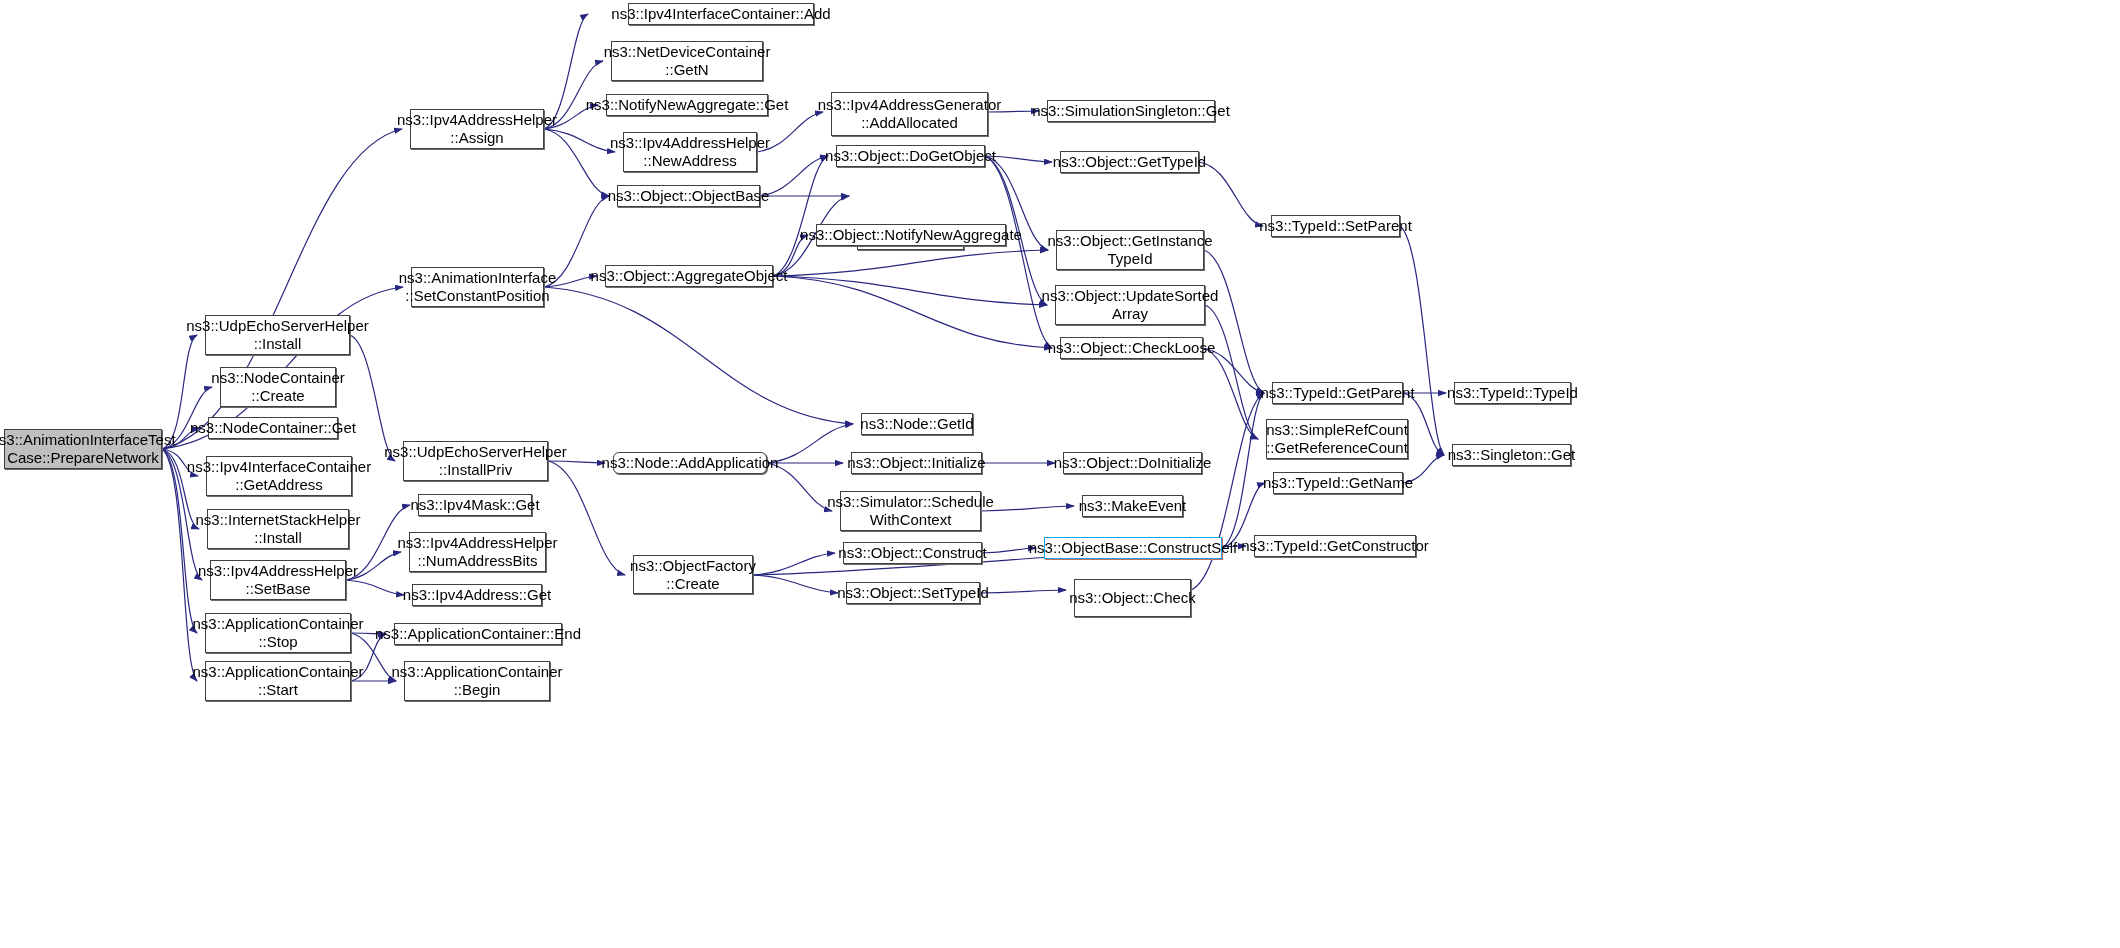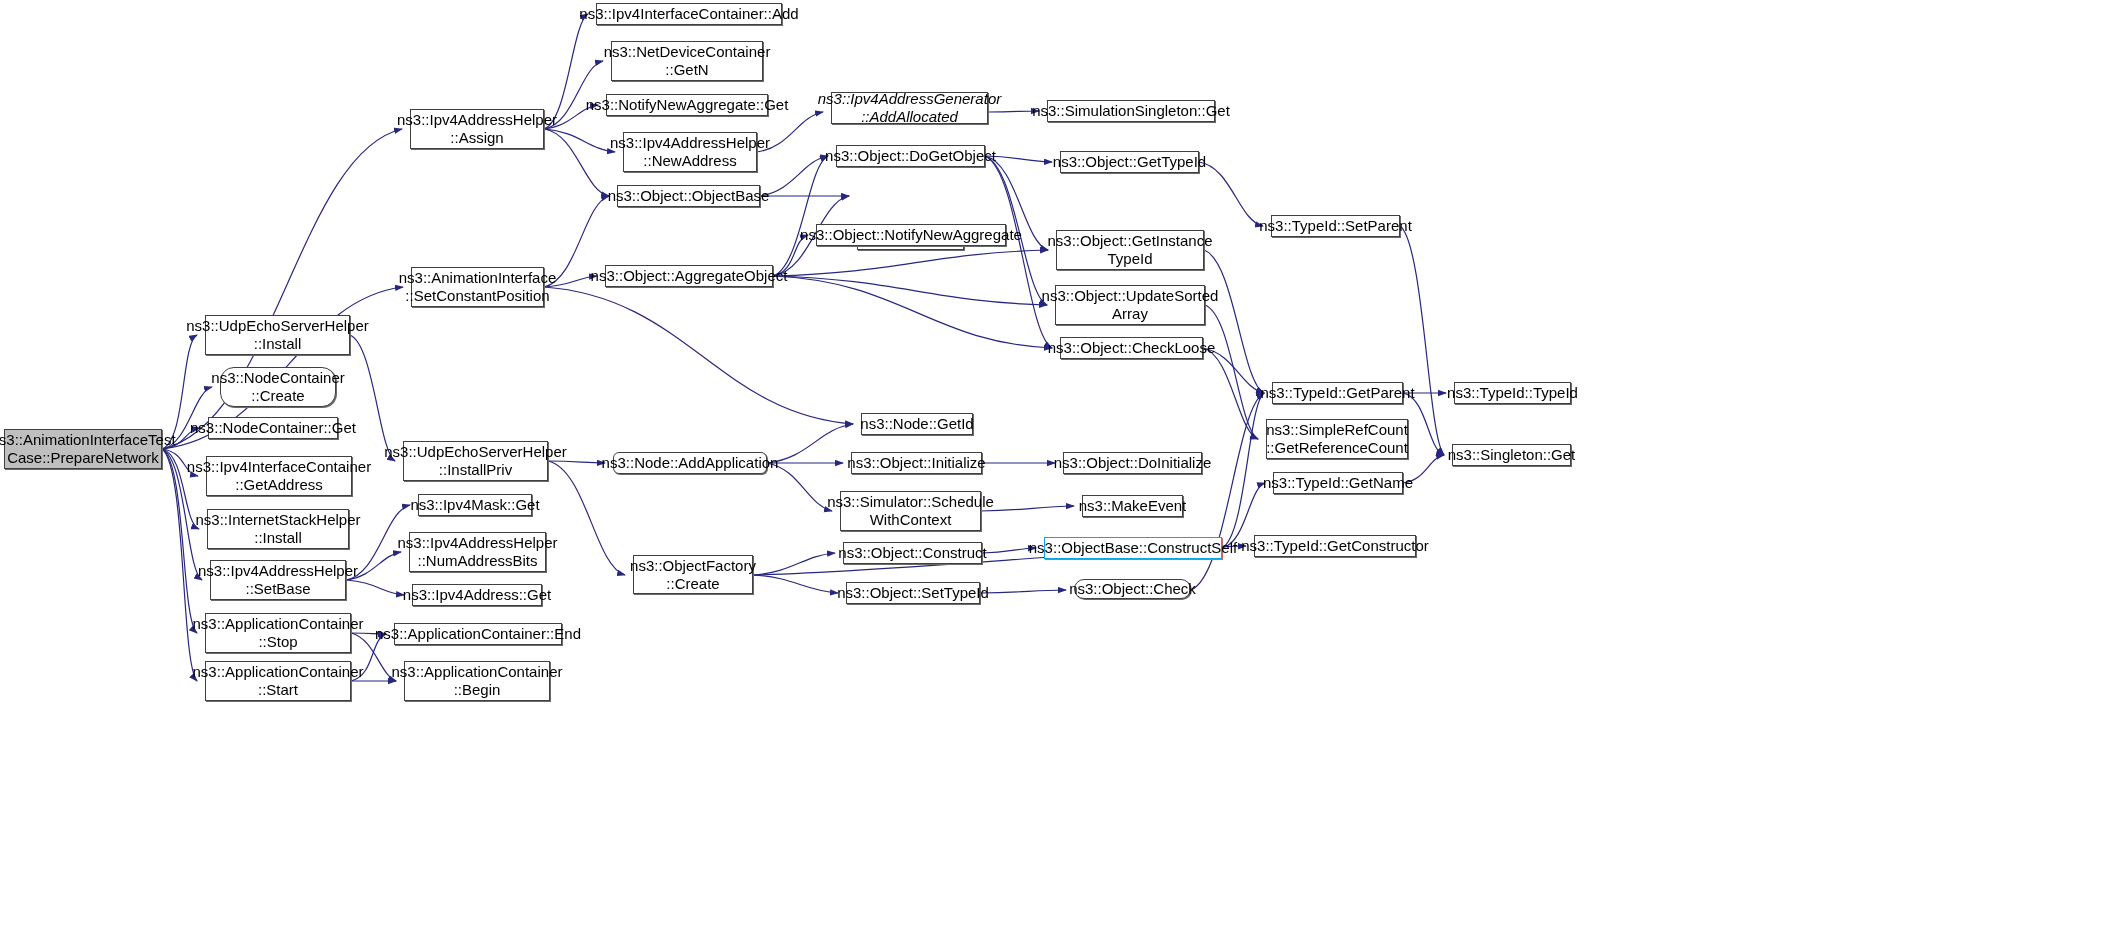--- a/index.html
+++ b/index.html
@@ -120,46 +120,46 @@
         <path d="M1403,483 C1427,479.5 1428,458.5 1444,455" fill="none" stroke="#27277f" stroke-width="1.2" marker-end="url(#arrow)"></path>
         <path d="M1204,250 C1234.6,260.725 1241.4,382.275 1264,393" fill="none" stroke="#27277f" stroke-width="1.2" marker-end="url(#arrow)"></path>
         <path d="M1205,305 C1232.45,315.05 1238.55,428.95 1258,439" fill="none" stroke="#27277f" stroke-width="1.2" marker-end="url(#arrow)"></path>
       </g>
   </svg>
   <div id="node-layer">
       <div class="node root" style="left: 4px; top: 429px; width: 158px; height: 40px;">ns3::AnimationInterfaceTest
 Case::PrepareNetwork</div>
       <div class="node" style="left: 410px; top: 109px; width: 134px; height: 40px;">ns3::Ipv4AddressHelper
 ::Assign</div>
-      <div class="node" style="left: 596px; top: 3px; width: 186px; height: 22px;">ns3::Ipv4InterfaceContainer::Add</div>
+      <div class="node" style="left: 628px; top: 3px; width: 186px; height: 22px;">ns3::Ipv4InterfaceContainer::Add</div>
       <div class="node" style="left: 611px; top: 41px; width: 152px; height: 40px;">ns3::NetDeviceContainer
 ::GetN</div>
       <div class="node" style="left: 606px; top: 94px; width: 162px; height: 22px;">ns3::NotifyNewAggregate::Get</div>
       <div class="node" style="left: 623px; top: 132px; width: 134px; height: 40px;">ns3::Ipv4AddressHelper
 ::NewAddress</div>
-      <div class="node" style="left: 831px; top: 92px; width: 157px; height: 32px; font-style: italic;">ns3::Ipv4AddressGenerator
+      <div class="node" style="left: 831px; top: 92px; width: 157px; height: 44px;">ns3::Ipv4AddressGenerator
 ::AddAllocated</div>
       <div class="node" style="left: 1047px; top: 100px; width: 168px; height: 22px;">ns3::SimulationSingleton::Get</div>
       <div class="node" style="left: 836px; top: 145px; width: 149px; height: 22px;">ns3::Object::DoGetObject</div>
       <div class="node" style="left: 1060px; top: 151px; width: 139px; height: 22px;">ns3::Object::GetTypeId</div>
       <div class="node" style="left: 617px; top: 185px; width: 143px; height: 22px;">ns3::Object::ObjectBase</div>
       <div class="node" style="left: 857px; top: 185px; width: 107px; height: 22px; margin-top: 43px;">ns3::PeekPointer</div>
       <div class="node" style="left: 816px; top: 224px; width: 190px; height: 22px;">ns3::Object::NotifyNewAggregate</div>
       <div class="node" style="left: 1056px; top: 230px; width: 148px; height: 40px;">ns3::Object::GetInstance
 TypeId</div>
       <div class="node" style="left: 1271px; top: 215px; width: 129px; height: 22px;">ns3::TypeId::SetParent</div>
       <div class="node" style="left: 411px; top: 267px; width: 133px; height: 40px;">ns3::AnimationInterface
 ::SetConstantPosition</div>
       <div class="node" style="left: 605px; top: 265px; width: 168px; height: 22px;">ns3::Object::AggregateObject</div>
       <div class="node" style="left: 1055px; top: 285px; width: 150px; height: 40px;">ns3::Object::UpdateSorted
 Array</div>
       <div class="node" style="left: 1060px; top: 337px; width: 143px; height: 22px;">ns3::Object::CheckLoose</div>
       <div class="node" style="left: 205px; top: 315px; width: 145px; height: 40px;">ns3::UdpEchoServerHelper
 ::Install</div>
-      <div class="node" style="left: 220px; top: 367px; width: 116px; height: 40px; border-radius: 14px;">ns3::NodeContainer
+      <div class="node" style="left: 220px; top: 367px; width: 116px; height: 40px;">ns3::NodeContainer
 ::Create</div>
       <div class="node" style="left: 208px; top: 417px; width: 130px; height: 22px;">ns3::NodeContainer::Get</div>
       <div class="node" style="left: 206px; top: 456px; width: 146px; height: 40px;">ns3::Ipv4InterfaceContainer
 ::GetAddress</div>
       <div class="node" style="left: 207px; top: 509px; width: 142px; height: 40px;">ns3::InternetStackHelper
 ::Install</div>
       <div class="node" style="left: 210px; top: 560px; width: 136px; height: 40px;">ns3::Ipv4AddressHelper
 ::SetBase</div>
       <div class="node" style="left: 205px; top: 613px; width: 146px; height: 40px;">ns3::ApplicationContainer
 ::Stop</div>
@@ -179,21 +179,21 @@
       <div class="node" style="left: 851px; top: 452px; width: 131px; height: 22px;">ns3::Object::Initialize</div>
       <div class="node" style="left: 1063px; top: 452px; width: 139px; height: 22px;">ns3::Object::DoInitialize</div>
       <div class="node" style="left: 840px; top: 491px; width: 141px; height: 40px;">ns3::Simulator::Schedule
 WithContext</div>
       <div class="node" style="left: 1082px; top: 495px; width: 101px; height: 22px;">ns3::MakeEvent</div>
       <div class="node" style="left: 633px; top: 555px; width: 120px; height: 39px;">ns3::ObjectFactory
 ::Create</div>
       <div class="node" style="left: 843px; top: 542px; width: 139px; height: 22px;">ns3::Object::Construct</div>
       <div class="node highlight" style="left: 1044px; top: 537px; width: 178px; height: 22px;">ns3::ObjectBase::ConstructSelf</div>
       <div class="node" style="left: 846px; top: 582px; width: 134px; height: 22px;">ns3::Object::SetTypeId</div>
-      <div class="node" style="left: 1074px; top: 579px; width: 117px; height: 20px; border-radius: 11px;">ns3::Object::Check</div>
+      <div class="node" style="left: 1074px; top: 579px; width: 117px; height: 38px;">ns3::Object::Check</div>
       <div class="node" style="left: 1254px; top: 535px; width: 162px; height: 22px;">ns3::TypeId::GetConstructor</div>
       <div class="node" style="left: 1272px; top: 382px; width: 131px; height: 22px;">ns3::TypeId::GetParent</div>
       <div class="node" style="left: 1266px; top: 419px; width: 142px; height: 40px;">ns3::SimpleRefCount
 ::GetReferenceCount</div>
       <div class="node" style="left: 1273px; top: 472px; width: 130px; height: 22px;">ns3::TypeId::GetName</div>
       <div class="node" style="left: 1454px; top: 382px; width: 117px; height: 22px;">ns3::TypeId::TypeId</div>
       <div class="node" style="left: 1452px; top: 444px; width: 119px; height: 22px;">ns3::Singleton::Get</div>
     </div>
 </div>
 

